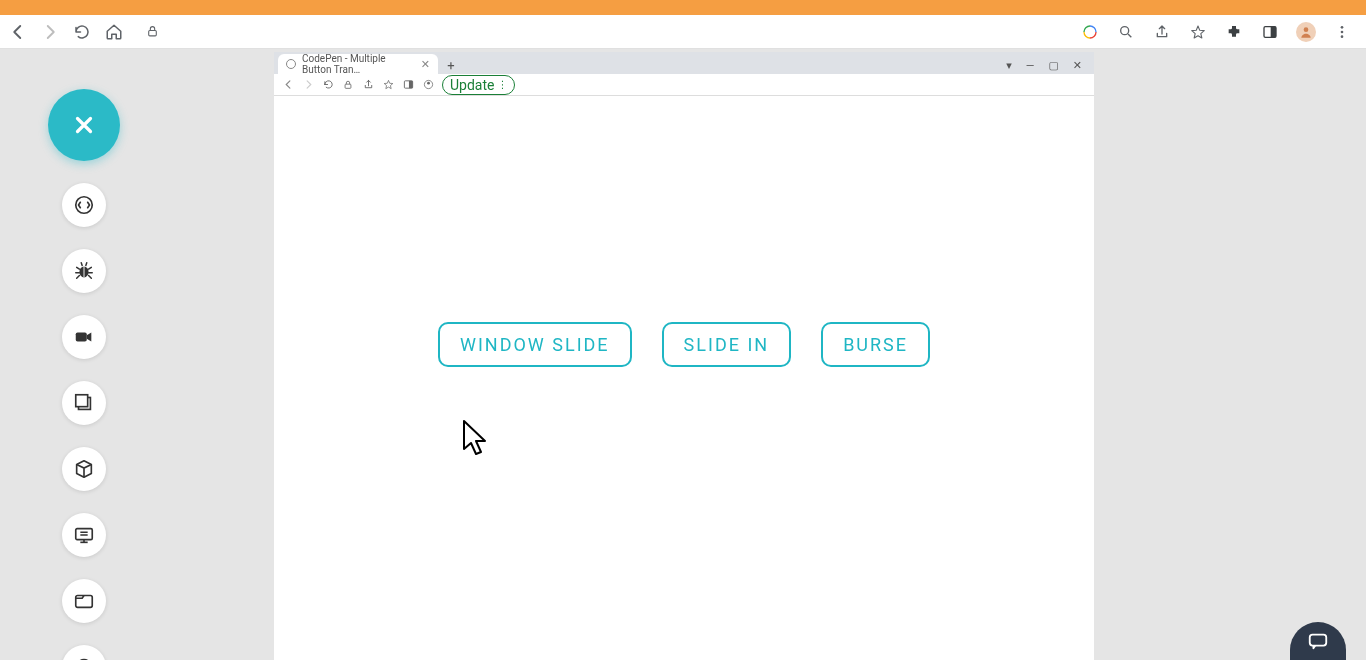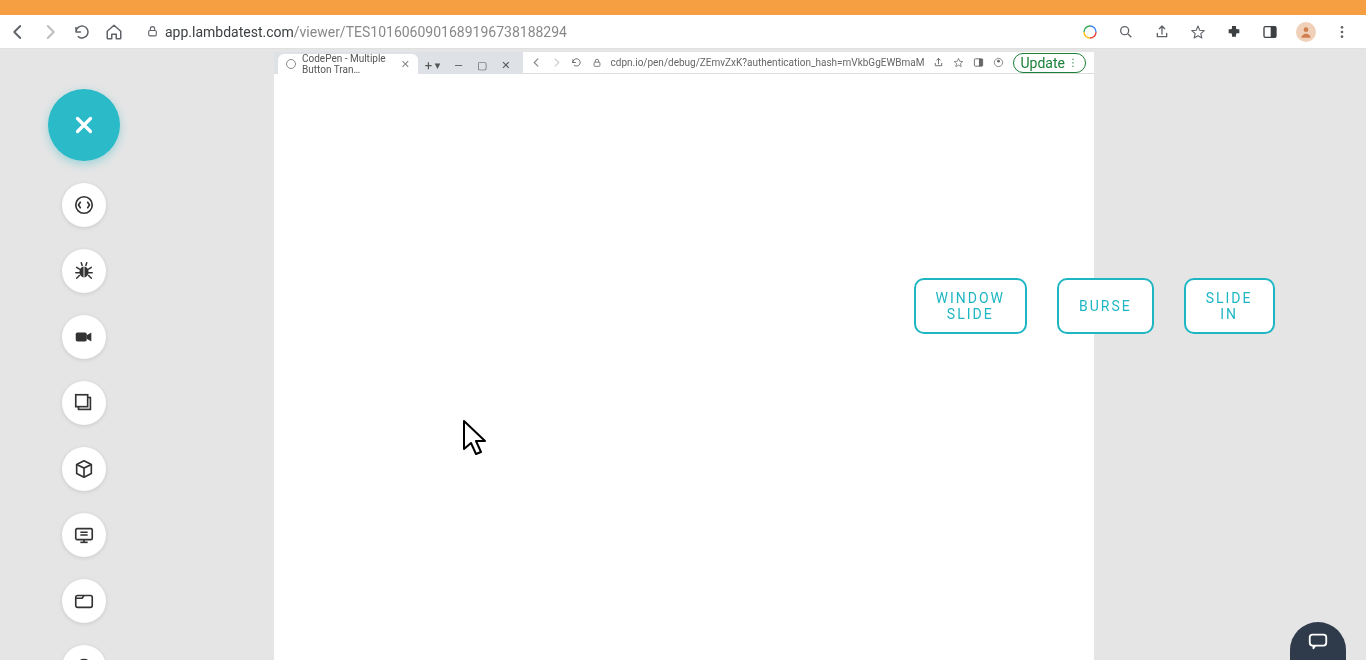--- a/index.html
+++ b/index.html
@@ -108,21 +108,21 @@
 
 
 .embedded {
   position: absolute;
   left: 274px;
   top: 3px;
   width: 820px;
   height: 608px;
   background: #ffffff;
   display: flex;
-  flex-direction: row;
+  flex-direction: column;
   border: 0;
 }
 .emb-tabbar {
   height: 22px;
   background: #dee1e6;
   display: flex;
   align-items: flex-end;
   padding: 0 4px;
 }
 .emb-tab {
@@ -198,21 +198,21 @@
   display: flex;
   justify-content: center;
   gap: 30px;
 }
 .demo-btn {
   border: 2px solid #1fb6c4;
   background: #ffffff;
   color: #1fb6c4;
   border-radius: 10px;
   padding: 10px 20px;
-  font-size: 14px;
+  font-size: 18px;
   letter-spacing: 2px;
   cursor: pointer;
   font-family: inherit;
 }
 
 
 .chat-fab {
   position: absolute;
   right: 20px;
   bottom: 0px;
@@ -261,23 +261,20 @@
     <svg width="18" height="18" viewBox="0 0 24 24">
         <path d="M3 11l9-8 9 8v9a1 1 0 0 1-1 1h-5v-6h-6v6H4a1 1 0 0 1-1-1z" stroke="#5f6368" stroke-width="2" fill="none" stroke-linejoin="round"></path>
       </svg>
   </div>
   <div class="url-bar">
     <span>
       <svg width="13" height="13" viewBox="0 0 24 24">
           <rect x="5" y="10" width="14" height="10" rx="2" stroke="#5f6368" stroke-width="2" fill="none"></rect>
           <path d="M8 10V7a4 4 0 0 1 8 0v3" stroke="#5f6368" stroke-width="2" fill="none"></path>
         </svg>
-    </span>
-    <span class="url-text">
-      <span>app.lambdatest.com</span><span class="muted">/viewer/TES10160609016891967381882­94</span>
     </span>
   </div>
   <div class="right-icons">
     <div class="nav-icon">
       <svg width="16" height="16" viewBox="0 0 24 24">
           <circle cx="12" cy="12" r="9" fill="none" stroke="#ea4335" stroke-width="2" stroke-dasharray="14 42"></circle>
           <circle cx="12" cy="12" r="9" fill="none" stroke="#fbbc05" stroke-width="2" stroke-dasharray="14 42" transform="rotate(90 12 12)"></circle>
           <circle cx="12" cy="12" r="9" fill="none" stroke="#34a853" stroke-width="2" stroke-dasharray="14 42" transform="rotate(180 12 12)"></circle>
           <circle cx="12" cy="12" r="9" fill="none" stroke="#4285f4" stroke-width="2" stroke-dasharray="14 42" transform="rotate(270 12 12)"></circle>
         </svg>
@@ -417,21 +414,20 @@
         <svg width="11" height="11" viewBox="0 0 24 24">
             <path d="M4 12a8 8 0 1 1 3 6.2M4 12V6m0 6h6" stroke="#666" stroke-width="2" fill="none" stroke-linecap="round"></path>
           </svg>
       </span>
       <span class="nav-s">
         <svg width="10" height="10" viewBox="0 0 24 24">
             <rect x="5" y="10" width="14" height="10" rx="2" stroke="#666" stroke-width="2" fill="none"></rect>
             <path d="M8 10V7a4 4 0 0 1 8 0v3" stroke="#666" stroke-width="2" fill="none"></path>
           </svg>
       </span>
-      <span class="emb-url">cdpn.io/pen/debug/ZEmvZxK?authentication_hash=mVkbGgEWBmaM</span>
       <span class="nav-s">
         <svg width="11" height="11" viewBox="0 0 24 24">
             <path d="M12 3v12m0-12l-4 4m4-4l4 4M5 14v5h14v-5" stroke="#666" stroke-width="2" fill="none" stroke-linecap="round"></path>
           </svg>
       </span>
       <span class="nav-s">
         <svg width="11" height="11" viewBox="0 0 24 24">
             <path d="M12 3l2.6 6.3 6.8.6-5.2 4.5 1.6 6.6L12 17.6 6.2 21l1.6-6.6L2.6 9.9l6.8-.6z" stroke="#666" stroke-width="1.6" fill="none"></path>
           </svg>
       </span>
@@ -447,22 +443,22 @@
             <circle cx="12" cy="9" r="3" fill="#666"></circle>
           </svg>
       </span>
       <span class="emb-update">
         <span>Update</span>
       </span>
     </div>
     <div class="emb-content">
       <div class="btn-row">
         <button class="demo-btn">WINDOW SLIDE</button>
+        <button class="demo-btn">SLIDE IN</button>
         <button class="demo-btn">BURSE</button>
-        <button class="demo-btn">SLIDE IN</button>
       </div>
     </div>
   </div>
 
   <div class="chat-fab">
     <svg width="26" height="22" viewBox="0 0 24 24">
         <rect x="3" y="5" width="18" height="12" rx="3" fill="none" stroke="#fff" stroke-width="2"></rect>
         <path d="M9 17l-2 3v-3" fill="none" stroke="#fff" stroke-width="2" stroke-linejoin="round"></path>
       </svg>
   </div>

